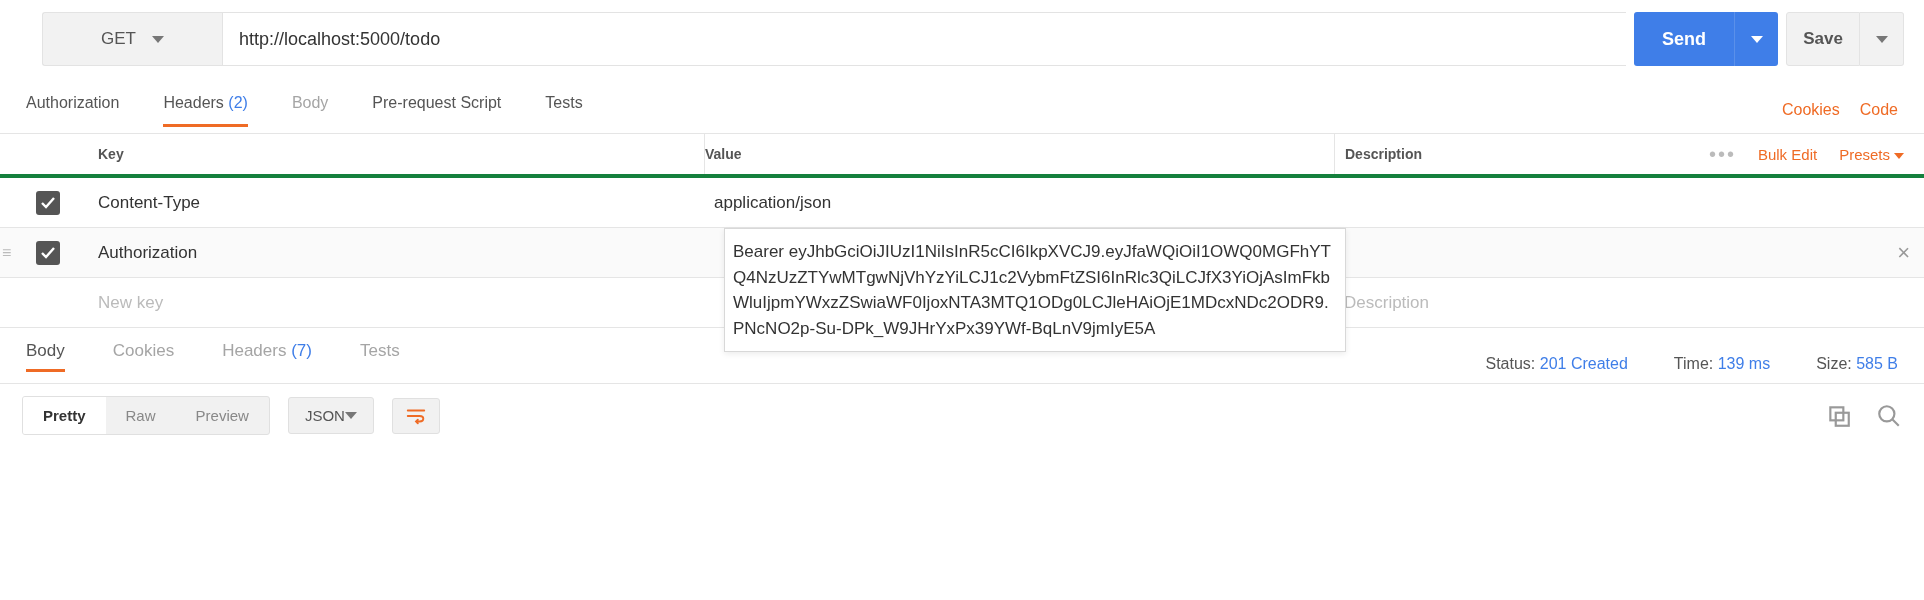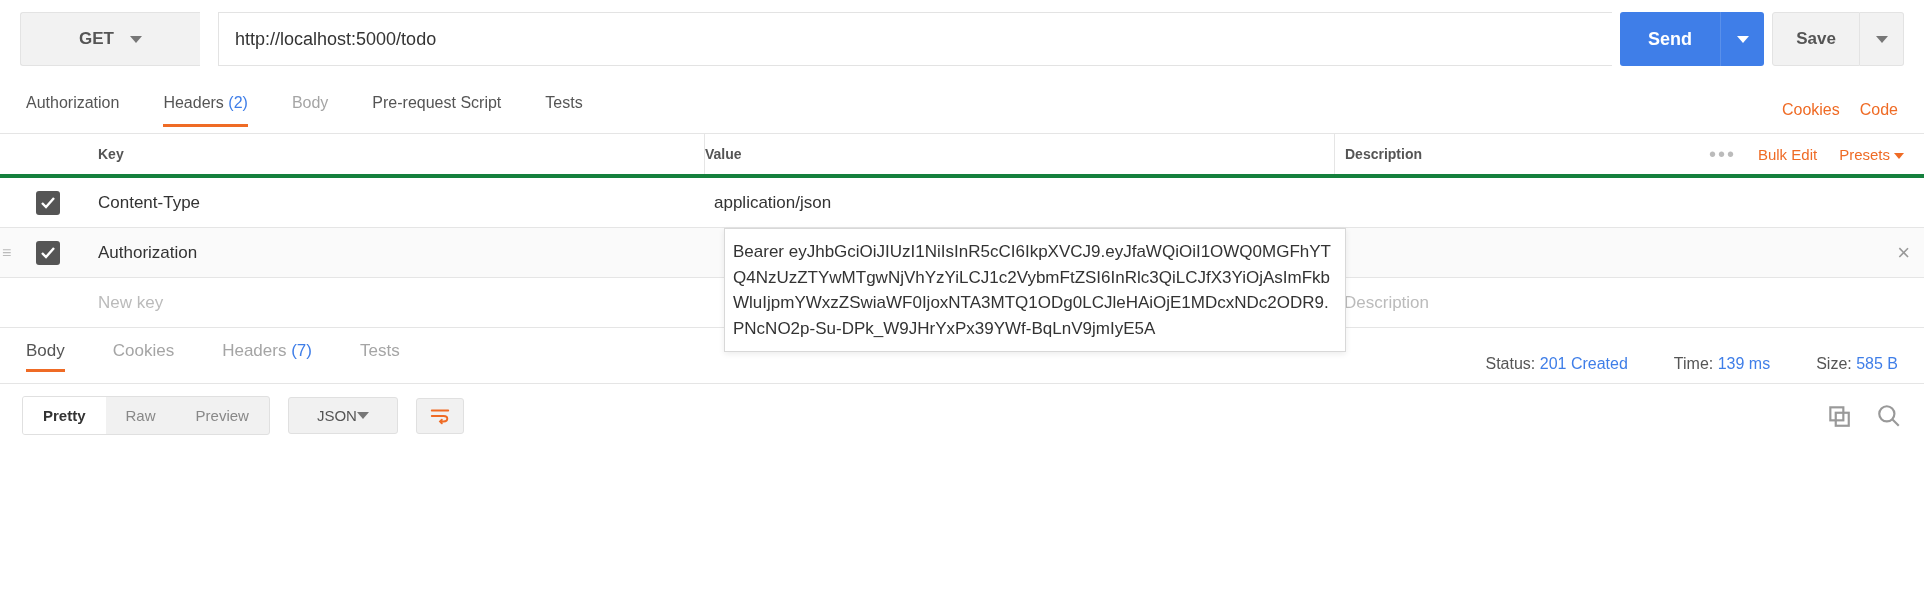--- a/index.html
+++ b/index.html
@@ -20,42 +20,42 @@
     display: flex;
     align-items: center;
     justify-content: center;
     width: 180px;
     height: 54px;
     background: #f2f2f2;
     border: 1px solid #e3e3e3;
     border-right: none;
     border-radius: 3px 0 0 3px;
     font-size: 17px;
-    font-weight: 700;
+    font-weight: 400;
     color: #555;
     cursor: pointer;
     gap: 16px;
+    margin-left: 22px;
   }
   .chev-down {
     width: 0; height: 0;
     border-left: 6px solid transparent;
     border-right: 6px solid transparent;
     border-top: 7px solid #777;
   }
   .url-input {
     flex: 1;
     height: 54px;
     border: 1px solid #e3e3e3;
     border-right: none;
     padding: 0 16px;
     font-size: 18px;
     color: #333;
     background: #fff;
     outline: none;
-    margin-left: 18px;
   }
   .params-btn {
     width: 130px;
     height: 54px;
     background: #f2f2f2;
     border: 1px solid #e3e3e3;
     font-size: 17px;
     color: #555;
     cursor: pointer;
     border-radius: 0 3px 3px 0;
@@ -83,21 +83,21 @@
     border-left: 1px solid #5a90ea;
     display: flex;
     align-items: center;
     justify-content: center;
     cursor: pointer;
     border-radius: 0 3px 3px 0;
   }
   .send-chev .chev-down { border-top-color: #fff; }
   .save-btn {
     height: 54px;
-    width: 88px;
+    width: 74px;
     background: #f2f2f2;
     border: 1px solid #e3e3e3;
     color: #555;
     font-size: 17px;
     font-weight: 600;
     cursor: pointer;
     border-radius: 3px 0 0 3px;
   }
   .save-chev {
     height: 54px;
@@ -285,21 +285,21 @@
     color: #333;
     font-weight: 600;
   }
   .lang-select {
     display: flex;
     align-items: center;
     margin-left: 18px;
     background: #f1f1f1;
     border: 1px solid #e0e0e0;
     border-radius: 3px;
-    padding: 9px 28px;
+    padding: 9px 16px;
     font-size: 15px;
     color: #555;
     cursor: pointer;
   }
   .wrap-btn {
     margin-left: 18px;
     background: #f1f1f1;
     border: 1px solid #e0e0e0;
     border-radius: 3px;
     padding: 6px 12px;

